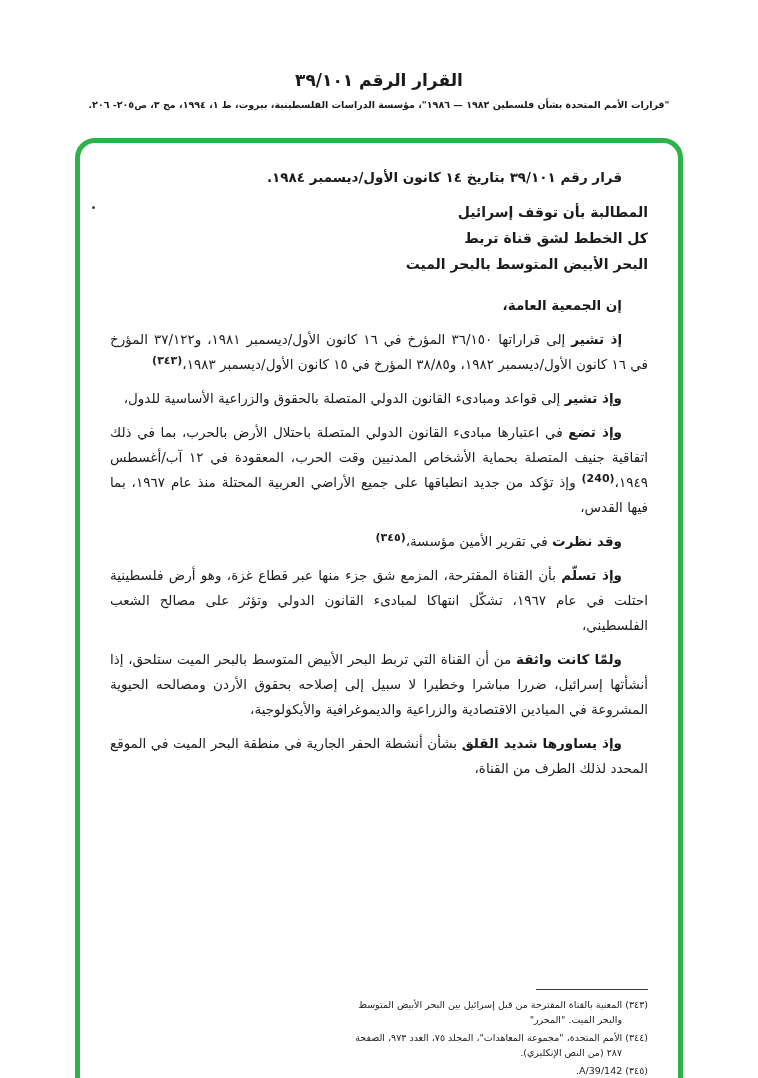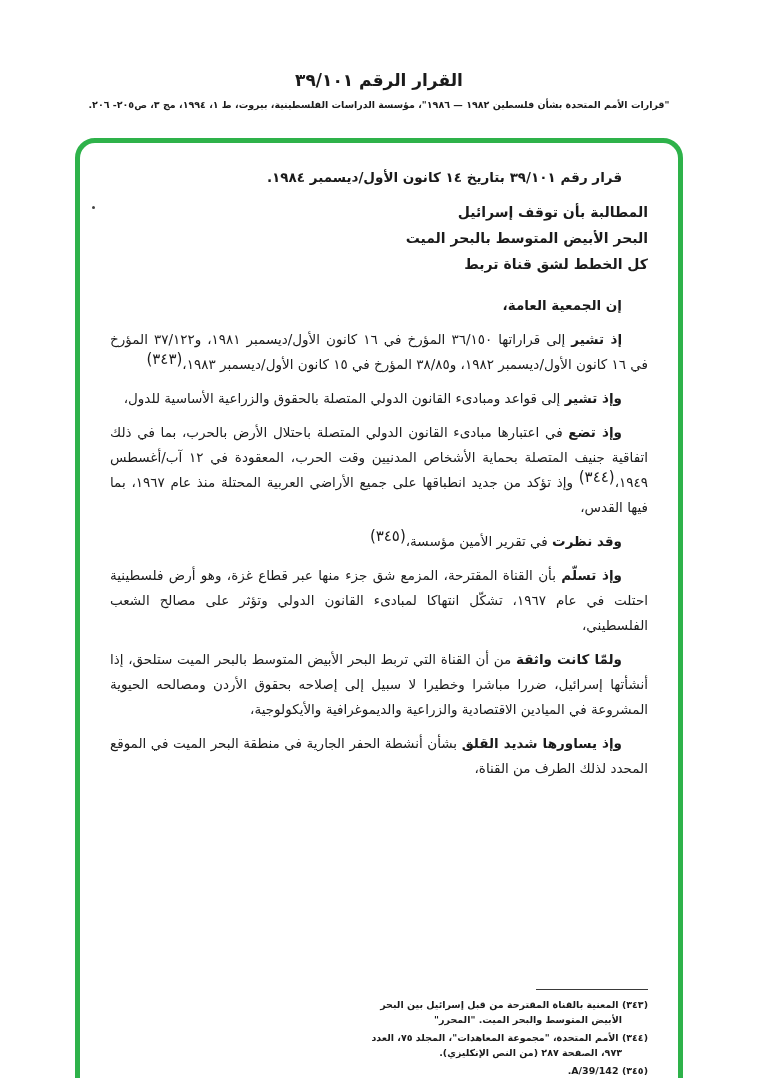--- a/index.html
+++ b/index.html
@@ -55,33 +55,33 @@
   }
   .body-text { }
   .para {
     font-size: 13.5px;
     line-height: 25px;
     text-align: justify;
     text-indent: 26px;
     margin-bottom: 9px;
   }
   .para .b { font-weight: bold; }
-  .para sup { font-size: 15px; line-height: 0; }
+  .para sup { font-size: 11px; line-height: 0; font-weight: bold; }
   .footnote-block {
     margin-top: auto;
     width: 300px; 
   }
   .fn-sep {
     width: 112px;
     border-top: 1.5px solid #3a3a3a;
     margin-bottom: 7px;
   }
   .footnote {
     font-size: 9.5px;
-    font-weight: bold;
+    font-weight: normal;
     line-height: 15px;
     text-align: right;
     padding-right: 26px;
     text-indent: -26px;
     margin-bottom: 3px;
   }
   .page-num {
     text-align: center;
     margin-top: 22px;
     font-size: 13px;
@@ -105,29 +105,29 @@
   <div class="doc-title">القرار الرقم ٣٩/١٠١</div>
 
   <div class="source-line">"قرارات الأمم المتحدة بشأن فلسطين ١٩٨٢ — ١٩٨٦"، مؤسسة الدراسات الفلسطينية، بيروت، ط ١، ١٩٩٤، مج ٣، ص٢٠٥- ٢٠٦.</div>
 
   <div class="frame" style="border-color: rgb(46, 178, 74);">
 
     <div class="res-heading">قرار رقم ٣٩/١٠١ بتاريخ ١٤ كانون الأول/ديسمبر ١٩٨٤.</div>
 
     <div class="res-title">
         <div>المطالبة بأن توقف إسرائيل</div>
+        <div>كل الخطط لشق قناة تربط</div>
         <div>البحر الأبيض المتوسط بالبحر الميت</div>
-        <div>كل الخطط لشق قناة تربط</div>
       </div>
 
     <div class="body-text">
         <p class="para"><span class="b">إن الجمعية العامة،</span></p>
         <p class="para"><span class="b">إذ تشير</span><span> إلى قراراتها ٣٦/١٥٠ المؤرخ في ١٦ كانون الأول/ديسمبر ١٩٨١، و٣٧/١٢٢ المؤرخ في ١٦ كانون الأول/ديسمبر ١٩٨٢، و٣٨/٨٥ المؤرخ في ١٥ كانون الأول/ديسمبر ١٩٨٣،</span><sup>(٣٤٣)</sup></p>
         <p class="para"><span class="b">وإذ تشير</span><span> إلى قواعد ومبادىء القانون الدولي المتصلة بالحقوق والزراعية الأساسية للدول،</span></p>
-        <p class="para"><span class="b">وإذ تضع</span><span> في اعتبارها مبادىء القانون الدولي المتصلة باحتلال الأرض بالحرب، بما في ذلك اتفاقية جنيف المتصلة بحماية الأشخاص المدنيين وقت الحرب، المعقودة في ١٢ آب/أغسطس ١٩٤٩،</span><sup>(٣٤٤)</sup><span> وإذ تؤكد من جديد انطباقها على جميع الأراضي العربية المحتلة منذ عام ١٩٦٧، بما فيها القدس،</span></p>
+        <p class="para"><span class="b">وإذ تضع</span><span> في اعتبارها مبادىء القانون الدولي المتصلة باحتلال الأرض بالحرب، بما في ذلك اتفاقية جنيف المتصلة بحماية الأشخاص المدنيين وقت الحرب، المعقودة في ١٢ آب/أغسطس ١٩٤٩،</span><sup>(240)</sup><span> وإذ تؤكد من جديد انطباقها على جميع الأراضي العربية المحتلة منذ عام ١٩٦٧، بما فيها القدس،</span></p>
         <p class="para"><span class="b">وقد نظرت</span><span> في تقرير الأمين مؤسسة،</span><sup>(٣٤٥)</sup></p>
         <p class="para"><span class="b">وإذ تسلّم</span><span> بأن القناة المقترحة، المزمع شق جزء منها عبر قطاع غزة، وهو أرض فلسطينية احتلت في عام ١٩٦٧، تشكّل انتهاكا لمبادىء القانون الدولي وتؤثر على مصالح الشعب الفلسطيني،</span></p>
         <p class="para"><span class="b">ولمّا كانت واثقة</span><span> من أن القناة التي تربط البحر الأبيض المتوسط بالبحر الميت ستلحق، إذا أنشأتها إسرائيل، ضررا مباشرا وخطيرا لا سبيل إلى إصلاحه بحقوق الأردن ومصالحه الحيوية المشروعة في الميادين الاقتصادية والزراعية والديموغرافية والأيكولوجية،</span></p>
         <p class="para"><span class="b">وإذ يساورها شديد القلق</span><span> بشأن أنشطة الحفر الجارية في منطقة البحر الميت في الموقع المحدد لذلك الطرف من القناة،</span></p>
       </div>
 
     <div class="footnote-block">
       <div class="fn-sep"></div>
       <div class="footnotes">
           <div class="footnote">(٣٤٣) المعنية بالقناة المقترحة من قبل إسرائيل بين البحر الأبيض المتوسط والبحر الميت. "المحرر"</div>

